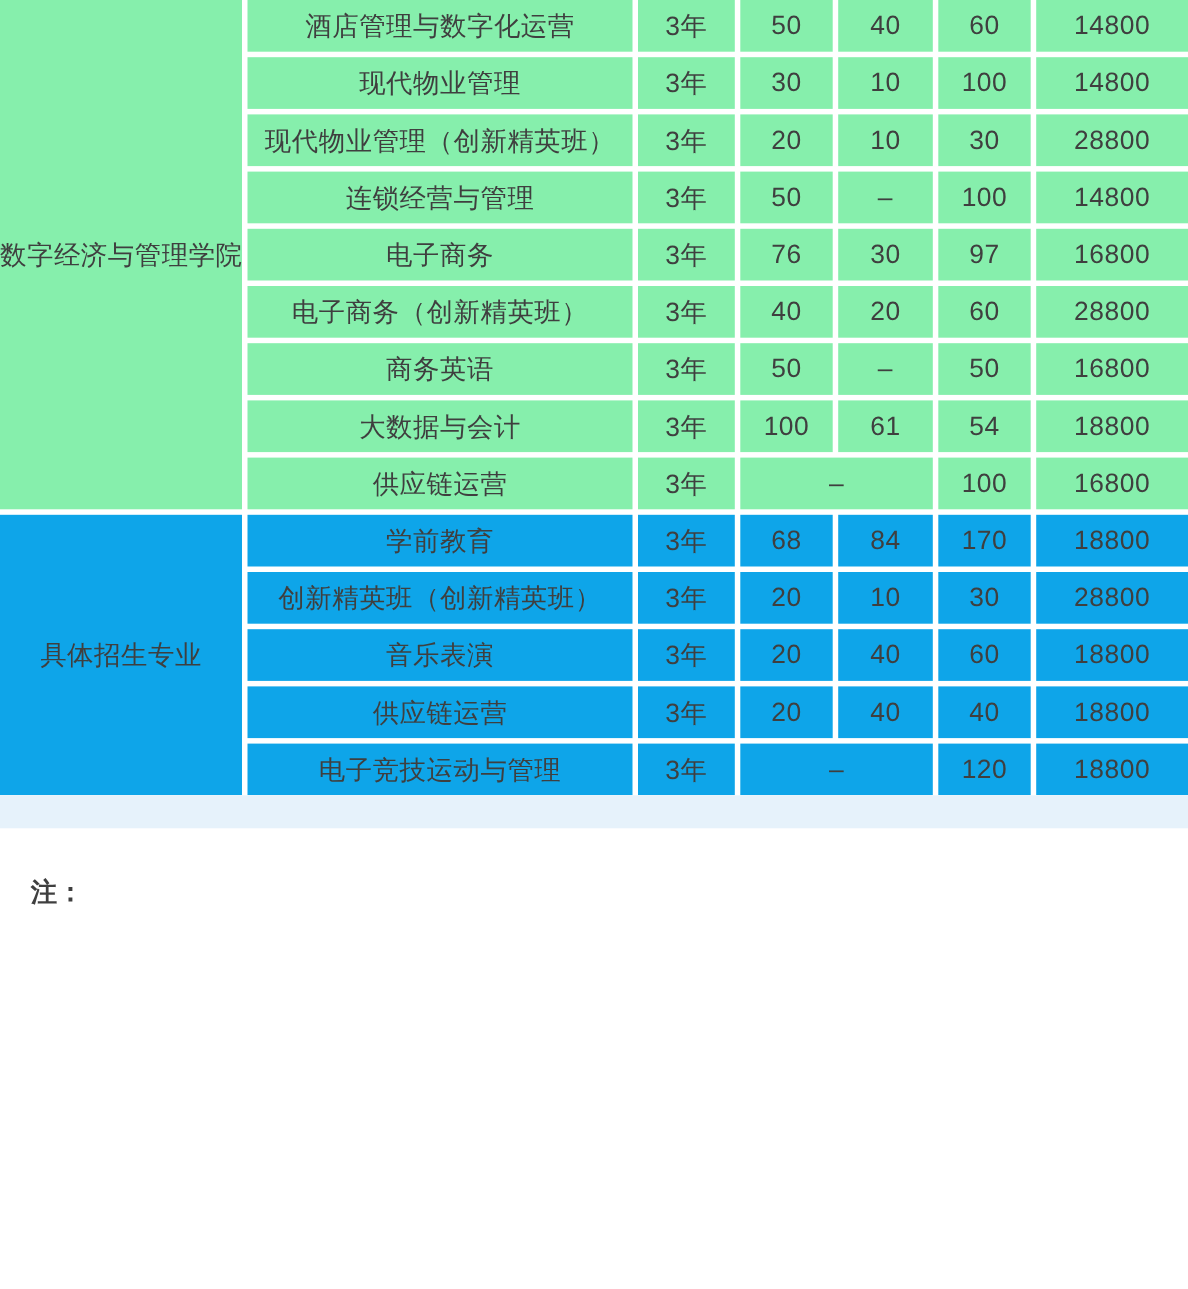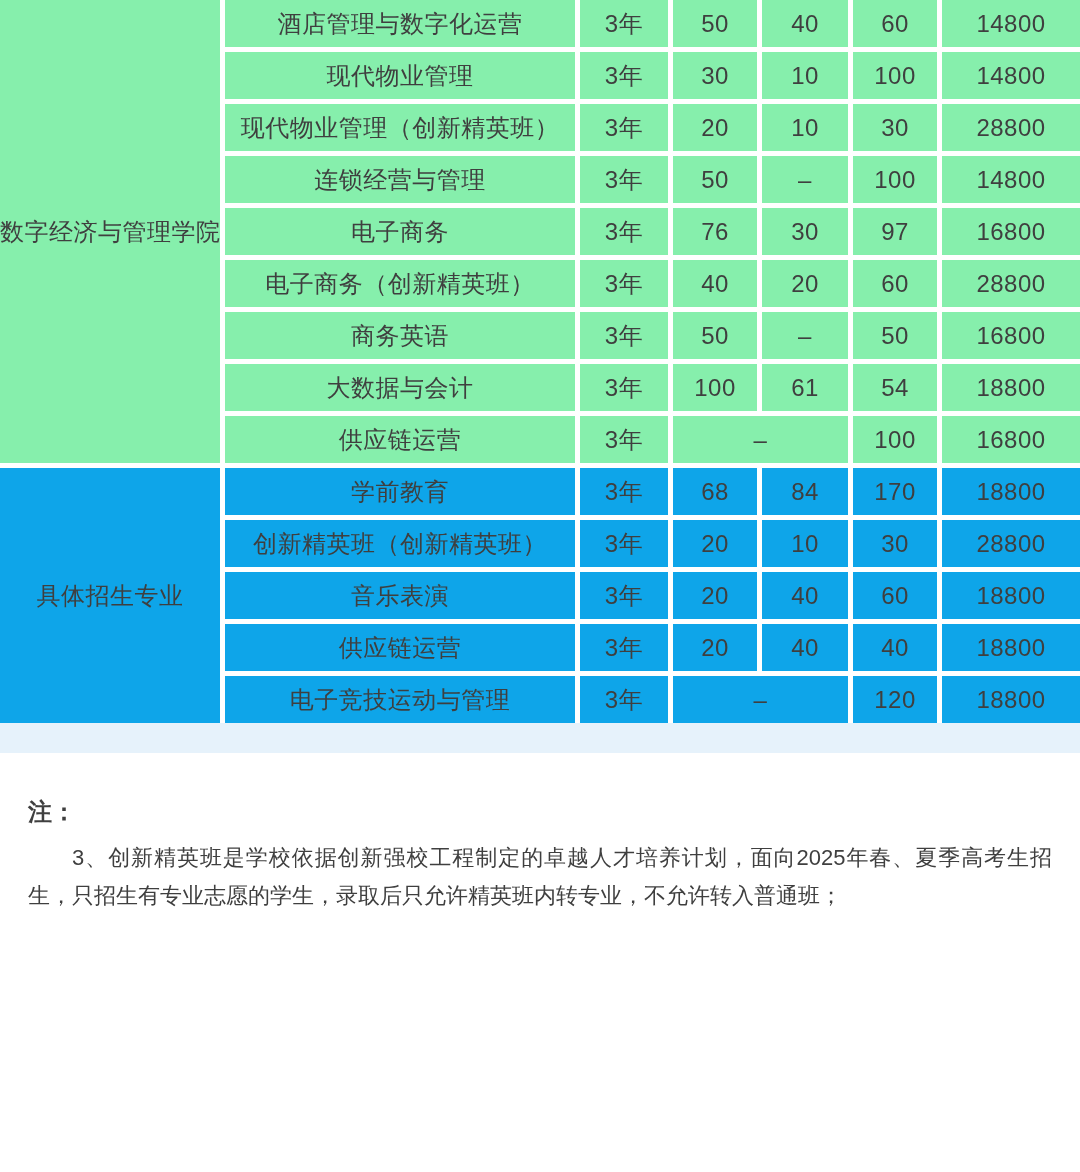--- a/index.html
+++ b/index.html
@@ -195,14 +195,13 @@
         <td>18800</td>
       </tr>
     </tbody>
   </table>
 </div>
 
 <div class="divider-band"></div>
 
 <div class="notes">
   <div class="notes-label">注：</div>
-  <p class="note-item">3、创新精英班是学校依据创新强校工程制定的卓越人才培养计划，面向2025年春、夏季高考生招生，只招生有专业志愿的学生，录取后只允许精英班内转专业，不允许转入普通班；</p>
 </div>
 
 </body></html>

